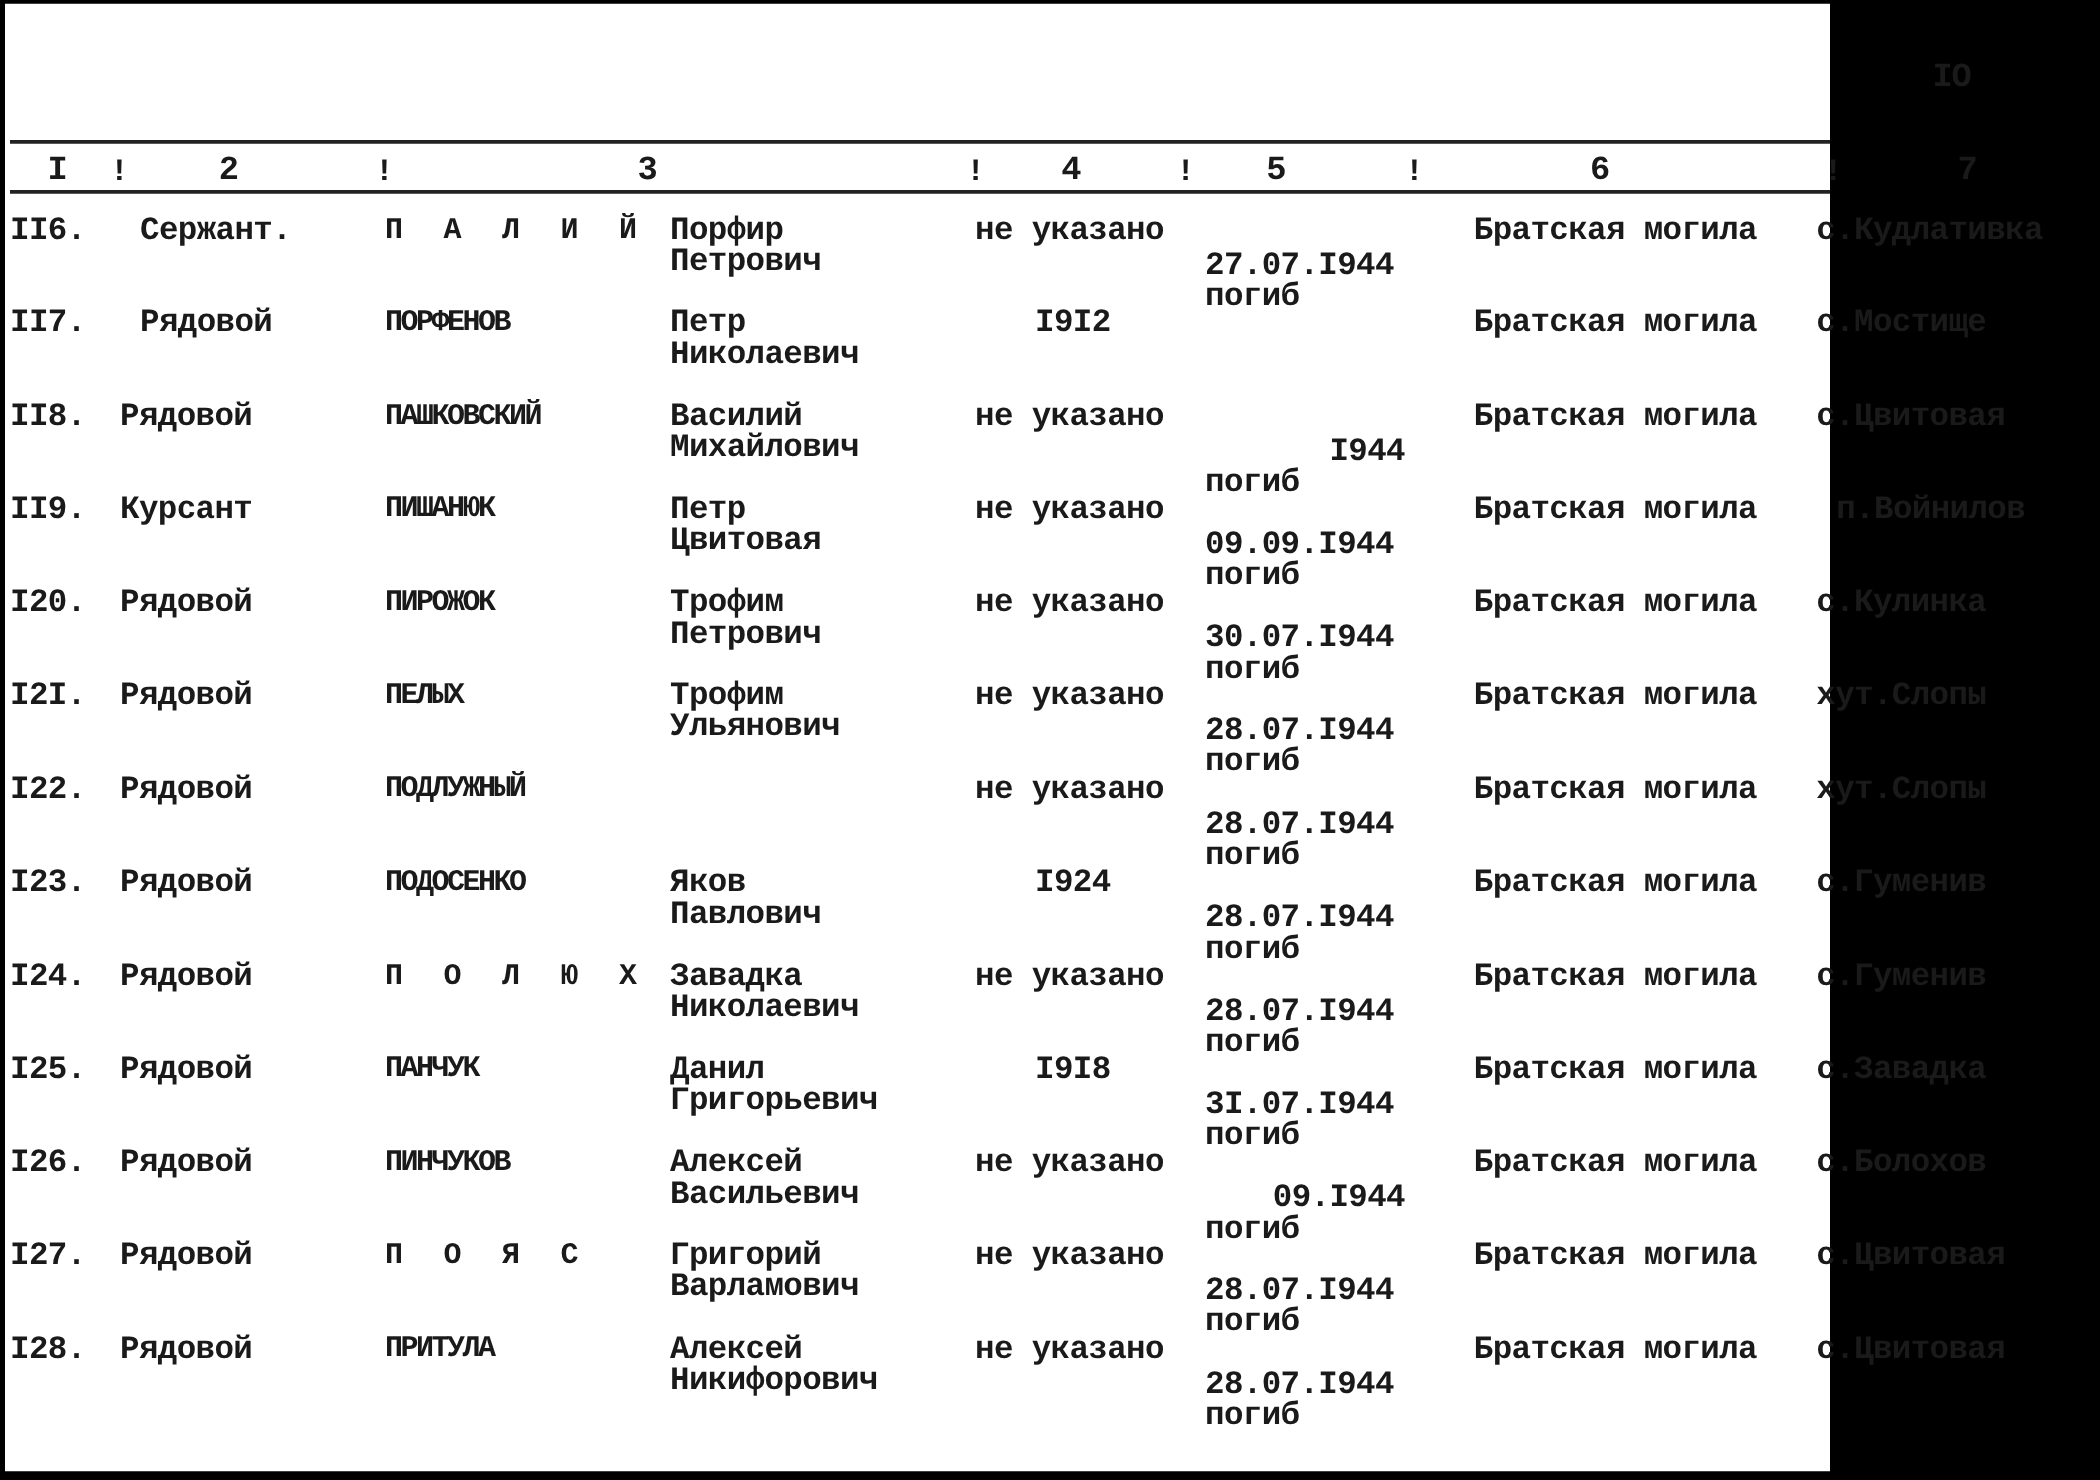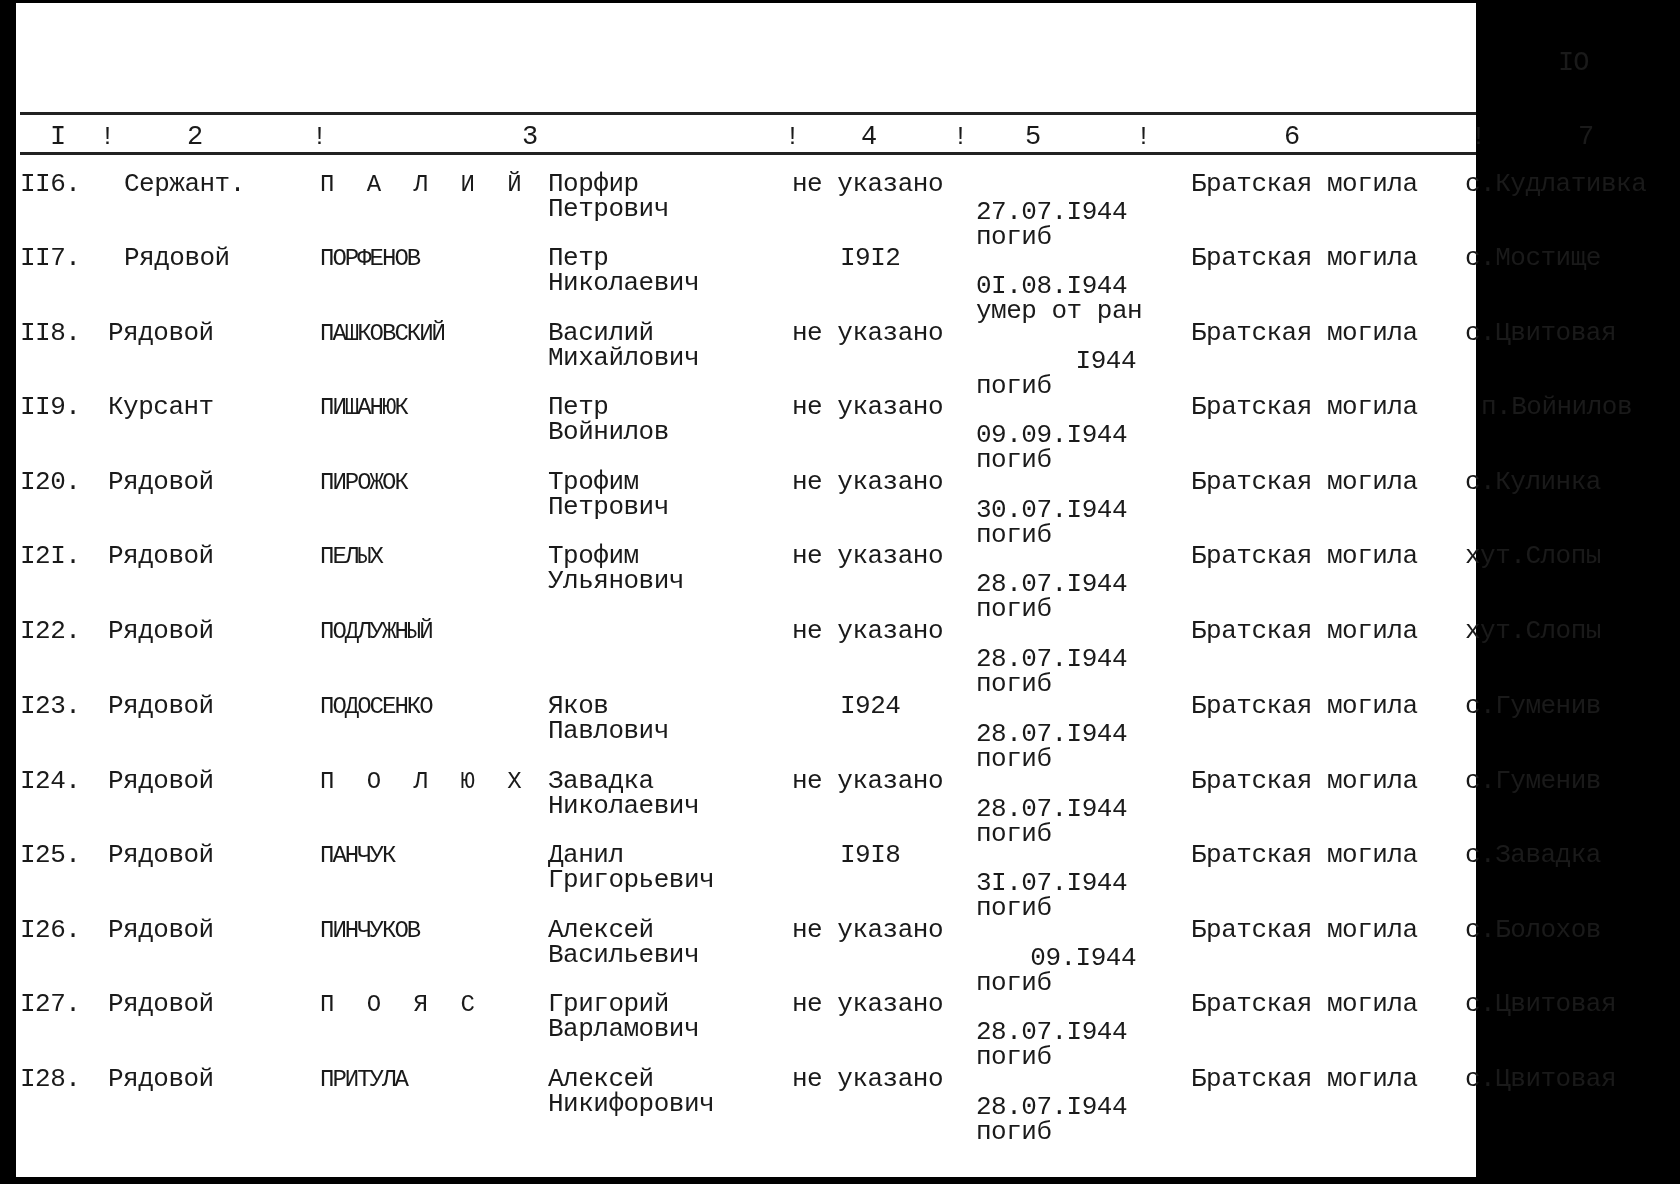--- a/index.html
+++ b/index.html
@@ -1,17 +1,17 @@
 <!DOCTYPE html>
 <html><head>
 <meta charset="utf-8">
 <style>
   html, body { margin:0; padding:0; background:#000; }
   body { width:1680px; height:1184px; position:relative; overflow:hidden; font-family:"Liberation Mono","DejaVu Sans Mono",monospace; color:#1a1a1a; }
-  .page { position:absolute; left:16px; top:3px; width:1460px; height:1174px; background:#fff; }
+  .page { position:absolute; left:4px; top:3px; width:1460px; height:1174px; background:#fff;font-weight:bold; }
   .page-num { position:absolute; left:1542px; top:45px; font-size:27px; letter-spacing:-1px; }
   .hline { position:absolute; left:4px; right:0; height:3px; background:#222; }
   .hdr { position:absolute; top:119px; font-size:27px; }
   .sep { position:absolute; top:120px; font-size:25px; }
   .row { position:absolute; left:0; width:100%; height:74px; }
   .cell { position:absolute; top:0; font-size:26px; line-height:25px; white-space:nowrap; letter-spacing:-0.5px; }
   .c1 { left:4px; }
   .c2 { left:92px; }
   .c2.shift { left:108px; }
   .c3 { left:304px; font-size:24px; letter-spacing:-2px; }
@@ -69,24 +69,20 @@
 
   <div class="row" style="top:243px;">
     <span class="cell c1">II7.</span>
     <span class="cell c2 shift">Рядовой</span>
     <span class="cell c3">ПОРФЕНОВ</span>
     <span class="cell c4">
         <span class="line1">Петр</span>
         <span class="line2">Николаевич</span>
       </span>
     <span class="cell c5 year">I9I2</span>
-    <span class="cell c6">
-        <span class="line1">0I.08.I944</span>
-        <span class="line2">умер от ран</span>
-      </span>
     <span class="cell c7">Братская могила</span>
     <span class="cell c8">с.Мостище</span>
   </div>
 
   <div class="row" style="top:318px;">
     <span class="cell c1">II8.</span>
     <span class="cell c2">Рядовой</span>
     <span class="cell c3">ПАШКОВСКИЙ</span>
     <span class="cell c4">
         <span class="line1">Василий</span>
@@ -100,21 +96,21 @@
     <span class="cell c7">Братская могила</span>
     <span class="cell c8">с.Цвитовая</span>
   </div>
 
   <div class="row" style="top:392px;">
     <span class="cell c1">II9.</span>
     <span class="cell c2">Курсант</span>
     <span class="cell c3">ПИШАНЮК</span>
     <span class="cell c4">
         <span class="line1">Петр</span>
-        <span class="line2">Войнилов</span>
+        <span class="line2">Цвитовая</span>
       </span>
     <span class="cell c5">не указано</span>
     <span class="cell c6">
         <span class="line1">09.09.I944</span>
         <span class="line2">погиб</span>
       </span>
     <span class="cell c7">Братская могила</span>
     <span class="cell c8 indent">п.Войнилов</span>
   </div>
 

